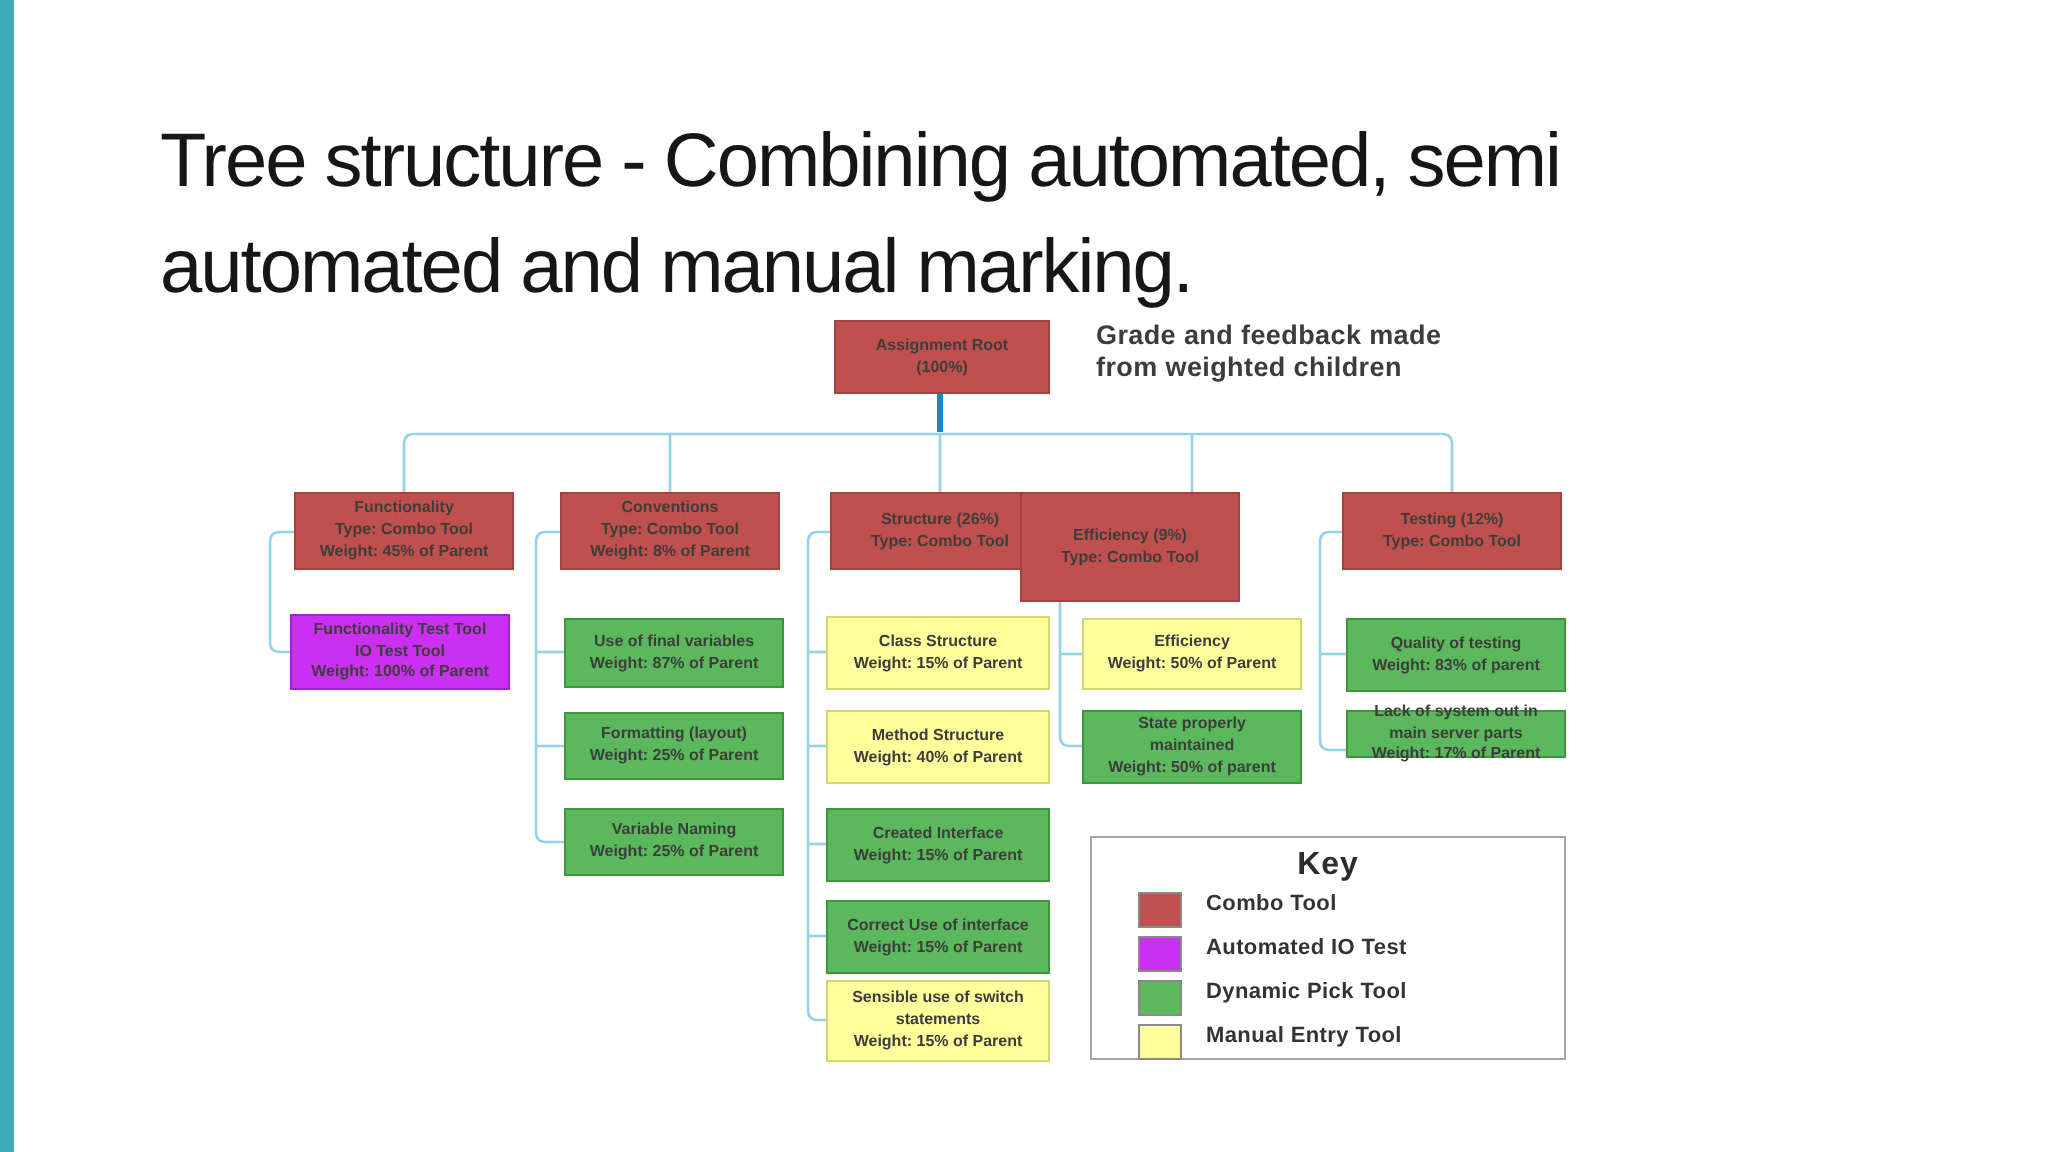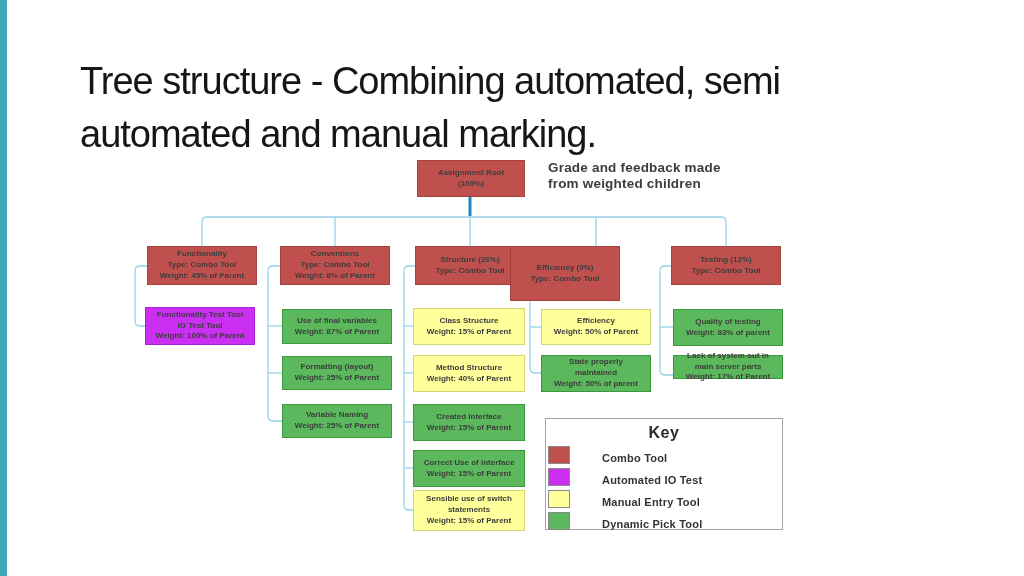--- a/index.html
+++ b/index.html
@@ -56,21 +56,21 @@
   .n-t2{left:673px;top:355px;width:110px;height:24px}
 
   .key-panel{
     position:absolute;left:545px;top:418px;width:238px;height:112px;
     background:#ffffff;border:1px solid #a6a6a6;box-sizing:border-box;
   }
   .key-title{
     text-align:center;font-size:16px;font-weight:bold;color:#2b2b2b;
     margin-top:5px;letter-spacing:0.5px;
   }
-  .key-row{display:flex;align-items:flex-end;margin:4px 0 0 2px;gap:20px;}
+  .key-row{display:flex;align-items:flex-start;margin:4px 0 0 23px;}
   .key-swatch{width:22px;height:18px;border:1px solid #8a8a8a;box-sizing:border-box;flex:none;}
   .key-label{margin-left:12px;font-size:11px;font-weight:bold;color:#333333;letter-spacing:0.2px;}
 </style>
 </head>
 <body>
 
 <div class="accent-bar"></div>
 
 <h1 class="slide-title">Tree structure - Combining automated, semi
 automated and manual marking.</h1>
@@ -154,20 +154,20 @@
   <div class="key-title">Key</div>
   <div class="key-row">
     <span class="key-swatch combo"></span>
     <span class="key-label">Combo Tool</span>
   </div>
   <div class="key-row">
     <span class="key-swatch io"></span>
     <span class="key-label">Automated IO Test</span>
   </div>
   <div class="key-row">
+    <span class="key-swatch green"></span>
+    <span class="key-label">Dynamic Pick Tool</span>
+  </div>
+  <div class="key-row">
     <span class="key-swatch yellow"></span>
     <span class="key-label">Manual Entry Tool</span>
-  </div>
-  <div class="key-row">
-    <span class="key-swatch green"></span>
-    <span class="key-label">Dynamic Pick Tool</span>
   </div>
 </div>
 
 </body></html>

